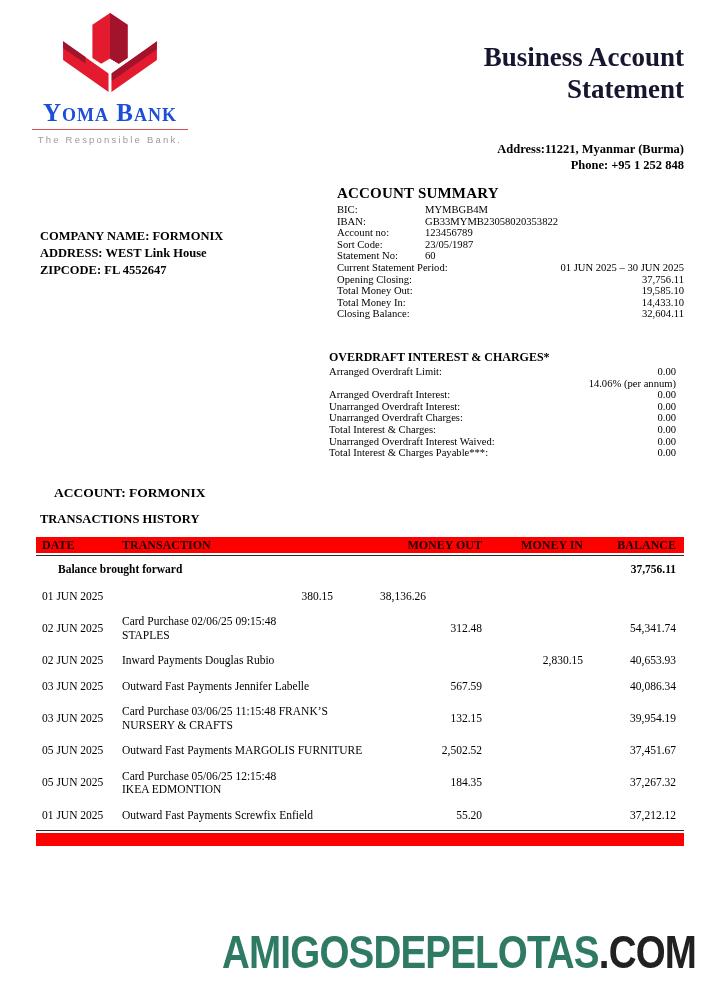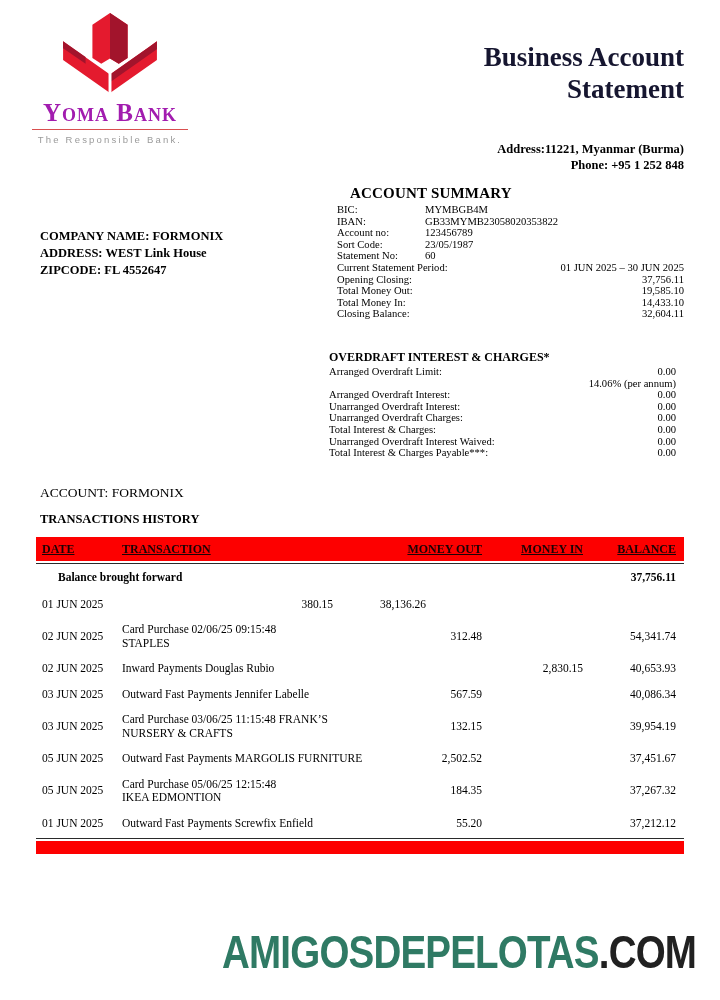--- a/index.html
+++ b/index.html
@@ -9,49 +9,49 @@
     --tagline-gray:#9A9A9A; --logo-underline:#D94F4F; --text-black:#000;
   }
   *{margin:0;padding:0;box-sizing:border-box;}
   html,body{background:#fff;}
   body{font-family:"Liberation Serif", serif; color:var(--text-black);}
   .page{position:relative;width:720px;height:1000px;background:#fff;overflow:hidden;margin:0 auto;}
 
   
   .logo-block{position:absolute;left:30px;top:12px;width:160px;text-align:center;}
   .logo-icon{display:block;margin:0 auto;}
-  .brand-name{font-weight:bold;font-size:25px;font-variant:small-caps;letter-spacing:1px;color:#a21caf;line-height:1.05;margin-top:2px;}
+  .brand-name{font-weight:bold;font-size:25px;font-variant:small-caps;letter-spacing:1px;color:#1d4ed8;line-height:1.05;margin-top:2px;}
   .brand-rule{height:1px;background:var(--logo-underline);margin:3px 2px 4px 2px;}
   .brand-tagline{font-family:"Liberation Sans",sans-serif;font-size:9.5px;letter-spacing:2.2px;color:var(--tagline-gray);white-space:nowrap;}
 
   
   .title-block{position:absolute;right:36px;top:42px;text-align:right;color:var(--title-navy);font-weight:bold;font-size:27px;line-height:1.18;}
   .contact-block{position:absolute;right:36px;top:142px;text-align:right;font-weight:bold;font-size:12.5px;line-height:1.25;}
 
   
   .company-block{position:absolute;left:40px;top:228px;font-weight:bold;font-size:12.5px;line-height:17px;}
 
   
   .summary-block{position:absolute;left:337px;top:185px;width:347px;}
-  .summary-block h2{font-size:15px;font-weight:bold;letter-spacing:.2px;margin-bottom:2px;margin-left:13px;}
+  .summary-block h2{font-size:15px;font-weight:bold;letter-spacing:.2px;margin-bottom:2px;}
   .kv{display:flex;font-size:10.6px;line-height:11.6px;}
   .kv .lbl{flex:0 0 88px;}
   .kv .lbl-wide{flex:1 1 auto;}
   .kv .val{white-space:nowrap;}
   .kv .val-right{margin-left:auto;white-space:nowrap;}
 
   
   .overdraft-block{position:absolute;left:329px;top:350px;width:347px;}
   .overdraft-block h2{font-size:12px;font-weight:bold;margin-bottom:1px;}
 
   
-  .account-heading{position:absolute;left:40px;top:485px;font-size:13.5px;font-weight:normal;}
+  .account-heading{position:absolute;left:54px;top:485px;font-size:13.5px;font-weight:bold;}
   .tx-heading{position:absolute;left:40px;top:512px;font-size:12.5px;font-weight:bold;}
   .tx-table{position:absolute;left:36px;top:537px;width:648px;}
-  .tx-head{display:flex;align-items:center;background:var(--bar-red);height:24px;font-weight:bold;font-size:12px;color:var(--header-text-dark);text-decoration:underline;}
+  .tx-head{display:flex;align-items:center;background:var(--bar-red);height:16px;font-weight:bold;font-size:12px;color:var(--header-text-dark);}
   .tx-divider{height:1px;background:#2a2a2a;margin-top:2px;}
   .tx-row{display:flex;align-items:center;padding:6px 0;font-size:11.5px;line-height:13.5px;}
   .tx-row.bold{font-weight:bold;padding:7px 0;margin-left:16px;}
   .c-date{flex:0 0 80px;padding-left:6px;}
   .c-tx{flex:0 0 250px;padding-left:6px;white-space:pre-line;}
   .c-out{flex:0 0 116px;text-align:right;}
   .c-in{flex:0 0 101px;text-align:right;}
   .c-bal{flex:0 0 101px;text-align:right;padding-right:8px;}
   .c-bbf{flex:1 1 auto;padding-left:6px;}
   .tx-footer-bar{height:13px;background:var(--bar-red);margin-top:2px;}

